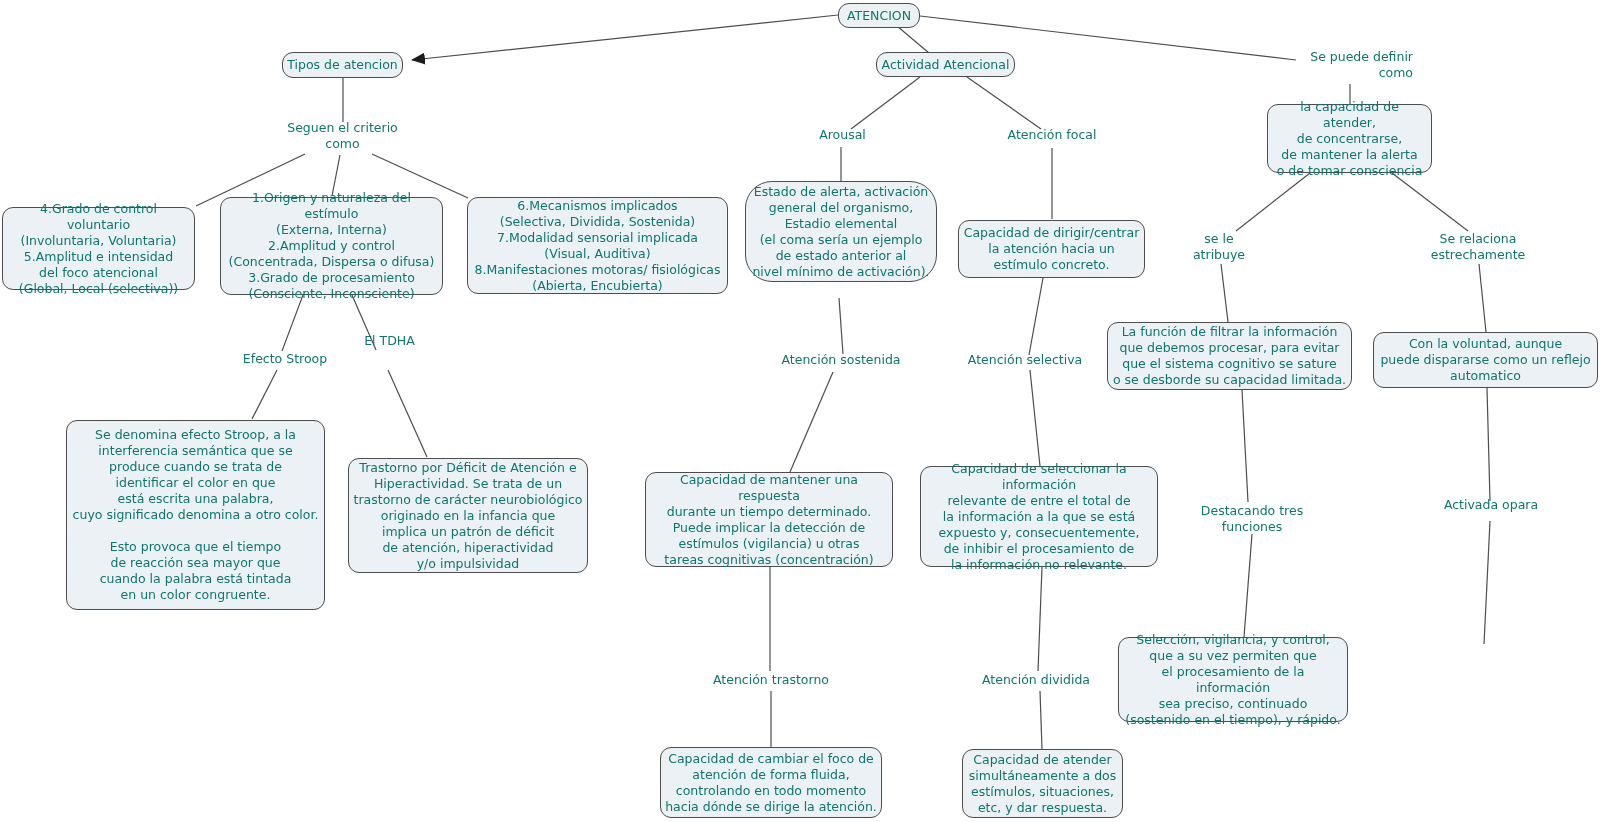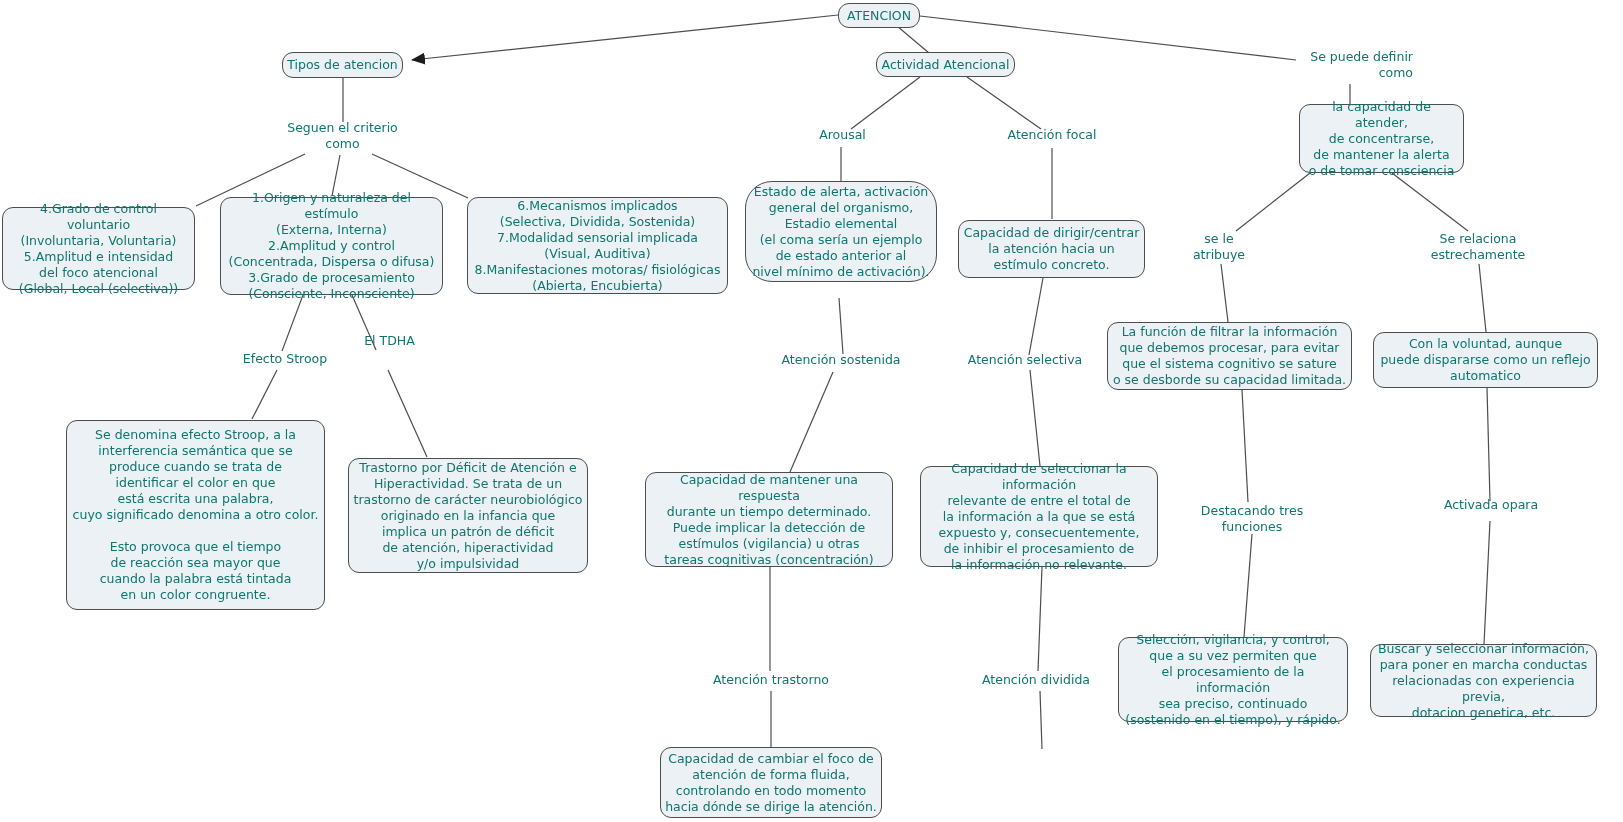--- a/index.html
+++ b/index.html
@@ -74,21 +74,21 @@
       <line x1="1252" y1="534" x2="1244" y2="637"></line>
       <line x1="1479" y1="264" x2="1486" y2="332"></line>
       <line x1="1487" y1="388" x2="1490" y2="501"></line>
       <line x1="1490" y1="521" x2="1484" y2="644"></line>
     </g>
   </svg>
 
   <div class="b" style="left:838px;top:3px;width:82px;height:25px;">ATENCION</div>
   <div class="b" style="left:282px;top:52px;width:121px;height:26px;">Tipos de atencion</div>
   <div class="b" style="left:876px;top:52px;width:139px;height:25px;">Actividad Atencional</div>
-  <div class="b" style="left:1267px;top:104px;width:165px;height:69px;margin-left:32px;">la capacidad de atender,
+  <div class="b" style="left:1267px;top:104px;width:165px;height:69px;">la capacidad de atender,
 de concentrarse,
 de mantener la alerta
 o de tomar consciencia</div>
   <div class="b" style="left:2px;top:207px;width:193px;height:83px;">4.Grado de control voluntario
 (Involuntaria, Voluntaria)
 5.Amplitud e intensidad
 del foco atencional
 (Global, Local (selectiva))</div>
   <div class="b" style="left:220px;top:197px;width:223px;height:98px;">1.Origen y naturaleza del estímulo
 (Externa, Interna)
@@ -145,28 +145,28 @@
 relevante de entre el total de
 la información a la que se está
 expuesto y, consecuentemente,
 de inhibir el procesamiento de
 la información no relevante.</div>
   <div class="b" style="left:1118px;top:637px;width:230px;height:85px;">Selección, vigilancia, y control,
 que a su vez permiten que
 el procesamiento de la información
 sea preciso, continuado
 (sostenido en el tiempo), y rápido.</div>
-  <div class="b" style="left:1370px;top:644px;width:227px;height:73px;">Buscar y seleccionar información,
-para poner en marcha conductas
-relacionadas con experiencia previa,
-dotacion genetica, etc.</div>
   <div class="b" style="left:660px;top:747px;width:222px;height:71px;">Capacidad de cambiar el foco de
 atención de forma fluida,
 controlando en todo momento
 hacia dónde se dirige la atención.</div>
+  <div class="b" style="left:962px;top:749px;width:161px;height:69px;">Capacidad de atender
+simultáneamente a dos
+estímulos, situaciones,
+etc, y dar respuesta.</div>
 
   <div class="l" style="left:270px;top:120px;width:145px;">Seguen el criterio
 como</div>
   <div class="l" style="left:1285px;top:49px;width:128px;text-align:right;">Se puede definir
 como</div>
   <div class="l" style="left:800px;top:127px;width:85px;">Arousal</div>
   <div class="l" style="left:987px;top:127px;width:130px;">Atención focal</div>
   <div class="l" style="left:1169px;top:231px;width:100px;">se le
 atribuye</div>
   <div class="l" style="left:1418px;top:231px;width:120px;">Se relaciona

